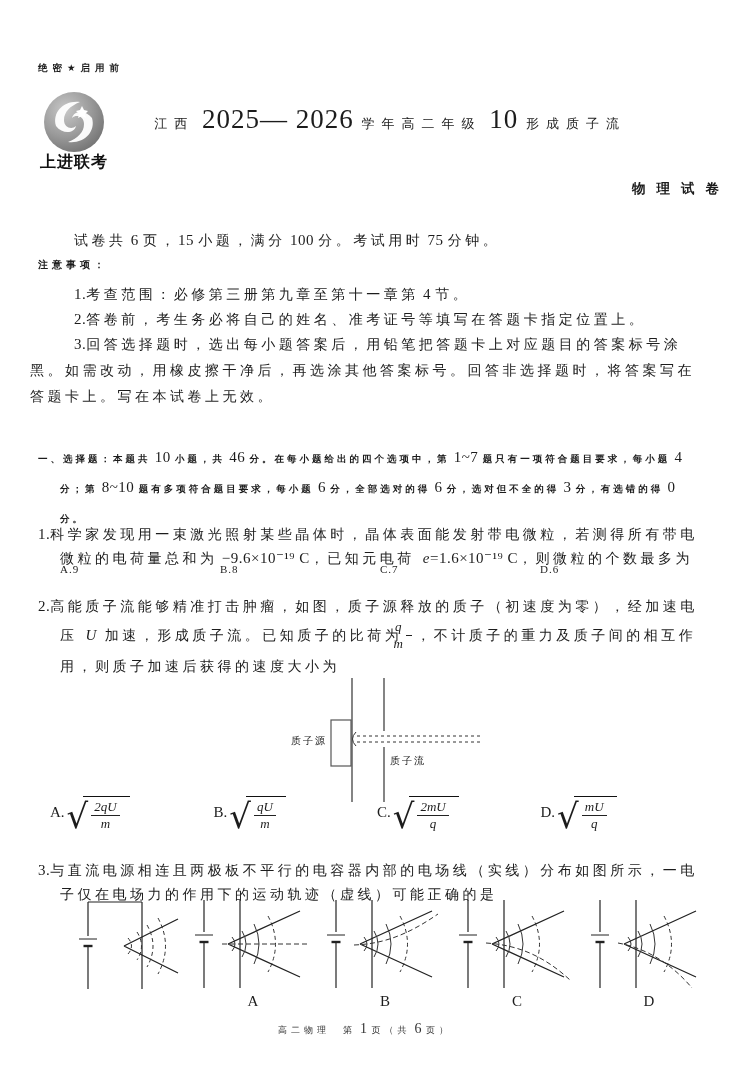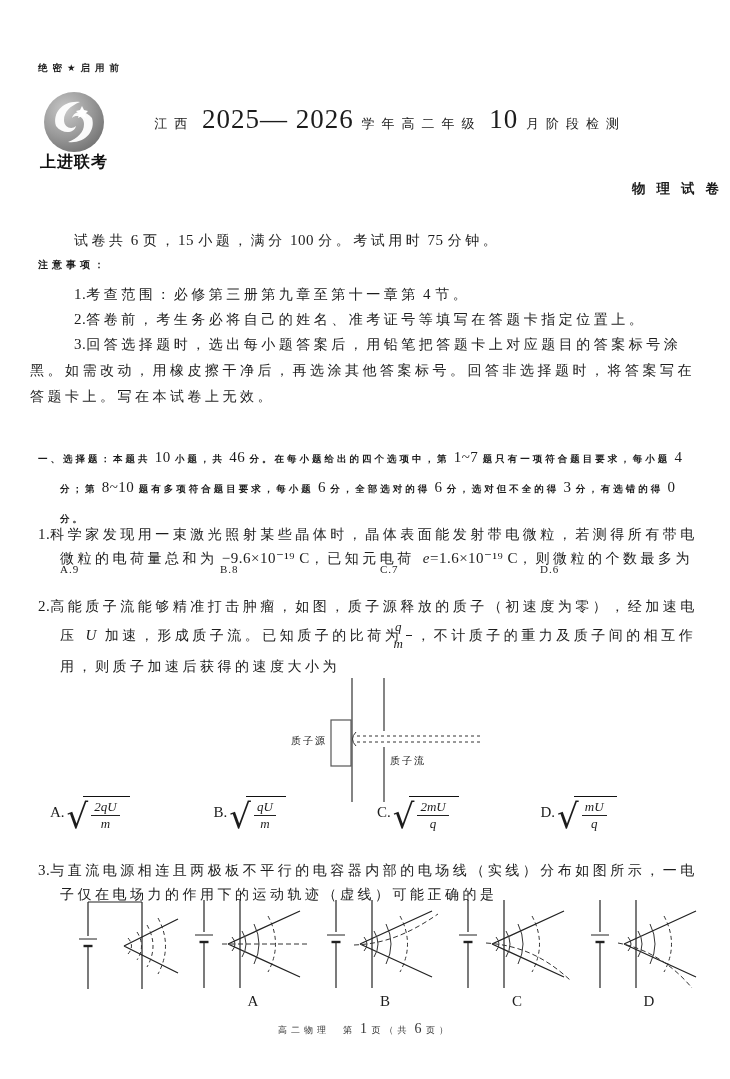--- a/index.html
+++ b/index.html
@@ -79,21 +79,21 @@
         </radialGradient>
       </defs>
       <circle cx="32" cy="32" r="30" fill="url(#lg)"></circle>
       <path d="M14,36 C10,22 22,10 38,12 C28,16 22,22 22,30 C22,38 30,40 34,36 C32,44 20,44 14,36 Z" fill="#ffffff" opacity="0.95"></path>
       <path d="M50,28 C54,42 42,54 26,52 C36,48 42,42 42,34 C42,26 34,24 30,28 C32,20 44,20 50,28 Z" fill="#ffffff" opacity="0.95"></path>
       <path d="M40,16 l2,4 4,1 -3,3 1,4 -4,-2 -4,2 1,-4 -3,-3 4,-1 z" fill="#ffffff"></path>
     </svg>
     <div id="logo-text">上进联考</div>
   </div>
 
-  <div id="title" class="abs"><span class="cn">江西</span><span class="big"> 2025— 2026 </span><span class="cn">学年高二年级</span><span class="big"> 10 </span><span class="cn">月阶段检测</span></div>
+  <div id="title" class="abs"><span class="cn">江西</span><span class="big"> 2025— 2026 </span><span class="cn">学年高二年级</span><span class="big"> 10 </span><span class="cn">形成质子流</span></div>
 
   <div id="subtitle" class="abs">物理试卷</div>
 
   <div id="intro" class="abs"><span class="cn">试卷共</span><span class="big"> 6 </span><span class="cn">页，</span><span class="big">15 </span><span class="cn">小题，满分</span><span class="big"> 100 </span><span class="cn">分。考试用时</span><span class="big"> 75 </span><span class="cn">分钟。</span></div>
 
   <div id="notice-h" class="abs">注意事项：</div>
 
   <div id="n1" class="abs notice-item"><span class="big">1.</span><span class="cn">考查范围：必修第三册第九章至第十一章第</span><span class="big"> 4 </span><span class="cn">节。</span></div>
   <div id="n2" class="abs notice-item"><span class="big">2.</span><span class="cn">答卷前，考生务必将自己的姓名、准考证号等填写在答题卡指定位置上。</span></div>
   <div id="n3" class="abs notice-item"><span class="big">3.</span><span class="cn">回答选择题时，选出每小题答案后，用铅笔把答题卡上对应题目的答案标号涂黑。如需改动，用橡皮擦干净后，再选涂其他答案标号。回答非选择题时，将答案写在答题卡上。写在本试卷上无效。</span></div>

